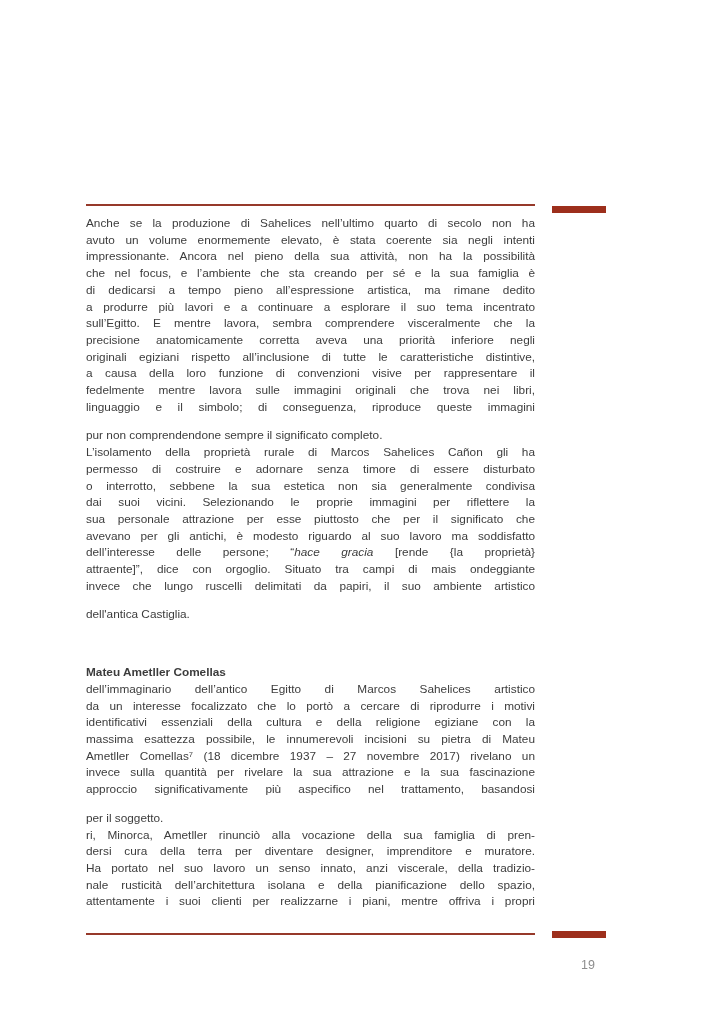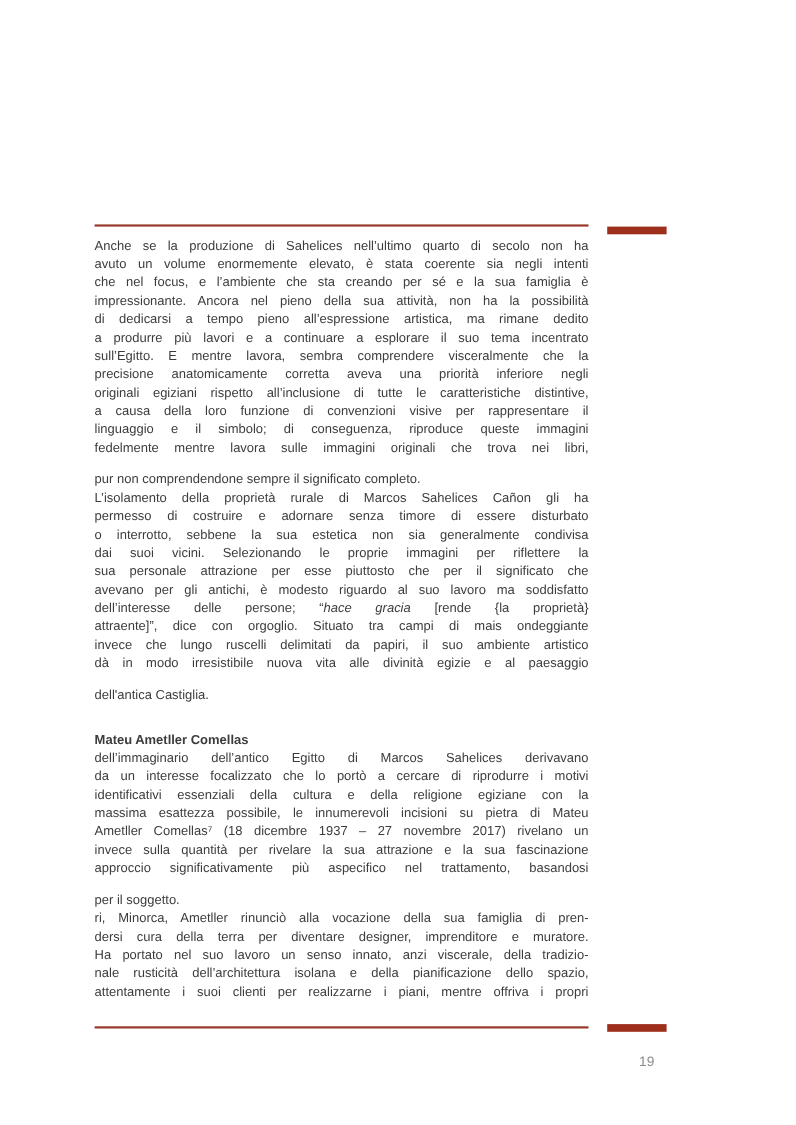--- a/index.html
+++ b/index.html
@@ -43,21 +43,21 @@
   }
   .line {
     text-align: justify;
     text-align-last: justify;
     white-space: normal;
   }
   .line.end { text-align-last: left; margin-top: 12px; }
   .line em { font-style: italic; }
   .heading {
     font-weight: bold;
-    margin-top: 24px;
+    margin-top: 41px;
     line-height: 16.7px;
   }
   .pagenum {
     position: absolute;
     left: 581px; top: 957px; width: 60px;
     text-align: left;
     color: var(--pagenum);
     font-size: 12.5px;
     line-height: 17px;
   }
@@ -66,48 +66,47 @@
 <body>
 
 <div class="page">
   <div class="rule top"></div>
   <div class="accent top"></div>
 
   <div class="text-col">
       <div>
         <div class="line">Anche se la produzione di Sahelices nell’ultimo quarto di secolo non ha</div>
         <div class="line">avuto un volume enormemente elevato, è stata coerente sia negli intenti</div>
+        <div class="line">impressionante. Ancora nel pieno della sua attività, non ha la possibilità</div>
         <div class="line">che nel focus, e l’ambiente che sta creando per sé e la sua famiglia è</div>
-        <div class="line">impressionante. Ancora nel pieno della sua attività, non ha la possibilità</div>
         <div class="line">di dedicarsi a tempo pieno all’espressione artistica, ma rimane dedito</div>
         <div class="line">a produrre più lavori e a continuare a esplorare il suo tema incentrato</div>
         <div class="line">sull’Egitto. E mentre lavora, sembra comprendere visceralmente che la</div>
         <div class="line">precisione anatomicamente corretta aveva una priorità inferiore negli</div>
         <div class="line">originali egiziani rispetto all’inclusione di tutte le caratteristiche distintive,</div>
         <div class="line">a causa della loro funzione di convenzioni visive per rappresentare il</div>
+        <div class="line">fedelmente mentre lavora sulle immagini originali che trova nei libri,</div>
         <div class="line">linguaggio e il simbolo; di conseguenza, riproduce queste immagini</div>
-        <div class="line">fedelmente mentre lavora sulle immagini originali che trova nei libri,</div>
         <div class="line end">pur non comprendendone sempre il significato completo.</div>
       </div>
       <div>
         <div class="line">L’isolamento della proprietà rurale di Marcos Sahelices Cañon gli ha</div>
         <div class="line">permesso di costruire e adornare senza timore di essere disturbato</div>
         <div class="line">o interrotto, sebbene la sua estetica non sia generalmente condivisa</div>
         <div class="line">dai suoi vicini. Selezionando le proprie immagini per riflettere la</div>
         <div class="line">sua personale attrazione per esse piuttosto che per il significato che</div>
         <div class="line">avevano per gli antichi, è modesto riguardo al suo lavoro ma soddisfatto</div>
         <div class="line">dell’interesse delle persone; “<em>hace gracia</em> [rende {la proprietà}</div>
         <div class="line">attraente]”, dice con orgoglio. Situato tra campi di mais ondeggiante</div>
         <div class="line">invece che lungo ruscelli delimitati da papiri, il suo ambiente artistico</div>
-        <div class="line">dà in modo irresistibile nuova vita alle divinità egizie e al paesaggio</div>
         <div class="line end">dell'antica Castiglia.</div>
       </div>
       <div class="heading">Mateu Ametller Comellas</div>
       <div>
-        <div class="line">dell’immaginario dell’antico Egitto di Marcos Sahelices derivavano</div>
+        <div class="line">dell’immaginario dell’antico Egitto di Marcos Sahelices artistico</div>
         <div class="line">da un interesse focalizzato che lo portò a cercare di riprodurre i motivi</div>
         <div class="line">identificativi essenziali della cultura e della religione egiziane con la</div>
         <div class="line">massima esattezza possibile, le innumerevoli incisioni su pietra di Mateu</div>
         <div class="line">Ametller Comellas⁷ (18 dicembre 1937 – 27 novembre 2017) rivelano un</div>
         <div class="line">invece sulla quantità per rivelare la sua attrazione e la sua fascinazione</div>
         <div class="line">approccio significativamente più aspecifico nel trattamento, basandosi</div>
         <div class="line end">per il soggetto.</div>
       </div>
       <div>
         <div class="line">ri, Minorca, Ametller rinunciò alla vocazione della sua famiglia di pren-</div>

